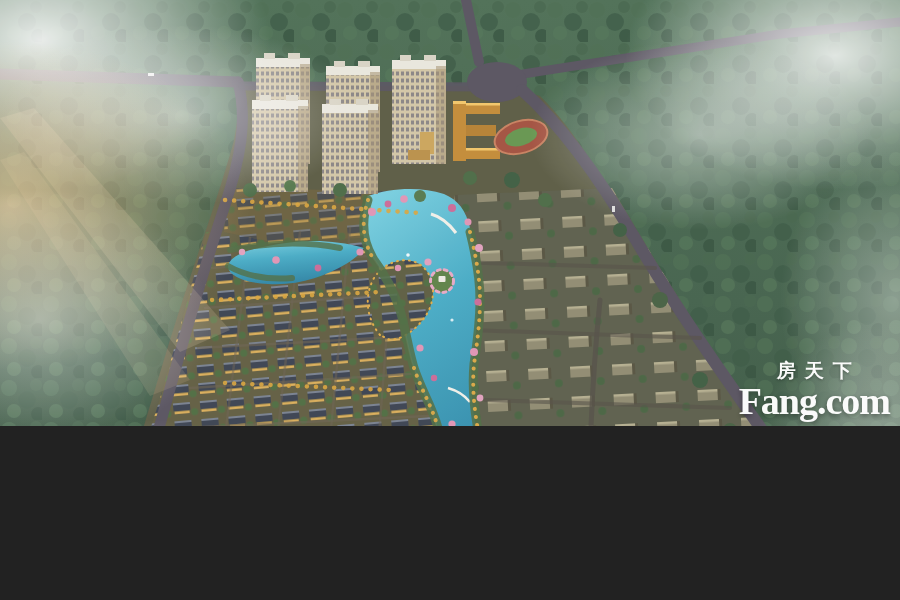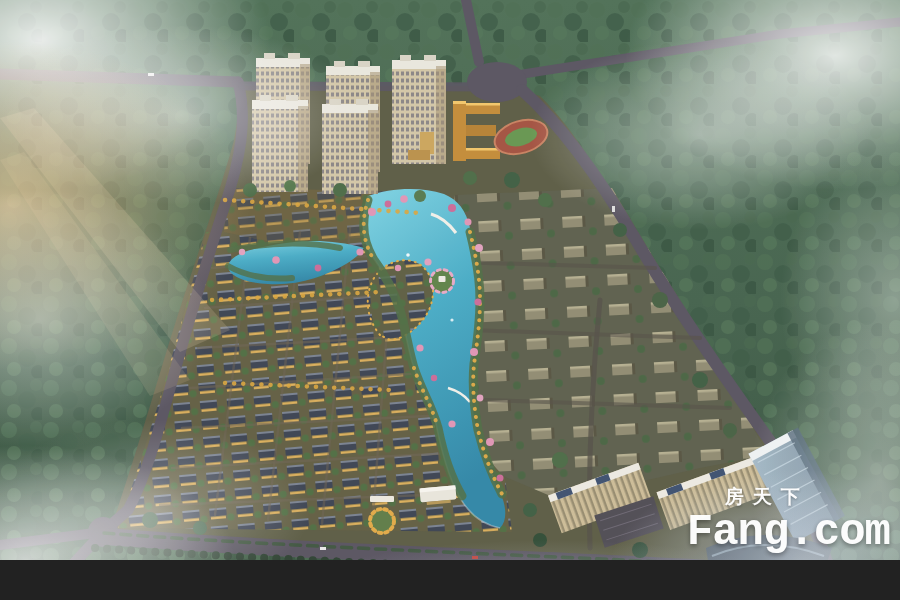--- a/index.html
+++ b/index.html
@@ -1,24 +1,24 @@
 <!DOCTYPE html>
 <html><head>
 <meta charset="utf-8">
 <style>
   html,body{margin:0;padding:0;background:#222;}
-  .stage{position:relative;width:900px;height:560px;overflow:hidden;
-         font-family:Liberation Mono, monospace;}
+  .stage{position:relative;width:900px;height:426px;overflow:hidden;
+         font-family:Liberation Serif, serif;}
   .stage svg{position:absolute;left:0;top:0;display:block;}
   .watermark{position:absolute;right:10px;bottom:6px;color:#fff;opacity:.97;
              pointer-events:none;line-height:1;}
   .wm-cn{display:block;font-size:19px;font-weight:bold;letter-spacing:9px;
          margin-left:38px;margin-bottom:2px;
          text-shadow:0 1px 3px rgba(0,0,0,.35);}
-  .wm-en{display:block;font-size:44px;font-weight:bold;letter-spacing:-1px;
+  .wm-en{display:block;font-size:38px;font-weight:bold;letter-spacing:-1px;
          text-shadow:0 2px 5px rgba(0,0,0,.4);}
 </style>
 </head>
 <body>
 
 <div class="stage">
 <svg width="900" height="600" viewBox="0 0 900 600" xmlns="http://www.w3.org/2000/svg">
   <defs>
     <linearGradient id="gForest" x1="0" y1="0" x2="0" y2="1">
       <stop offset="0" stop-color="#4c6e54"></stop>

